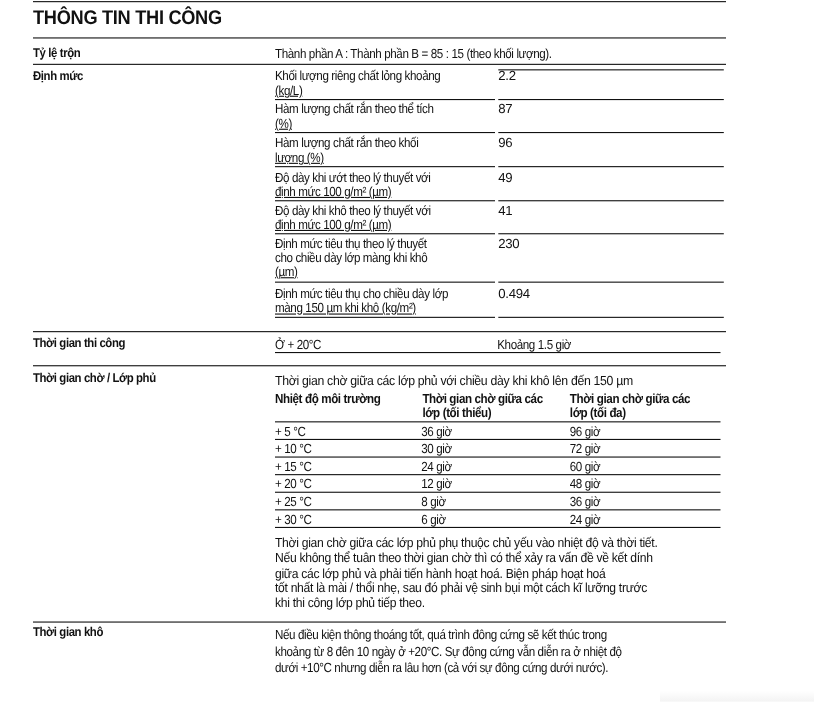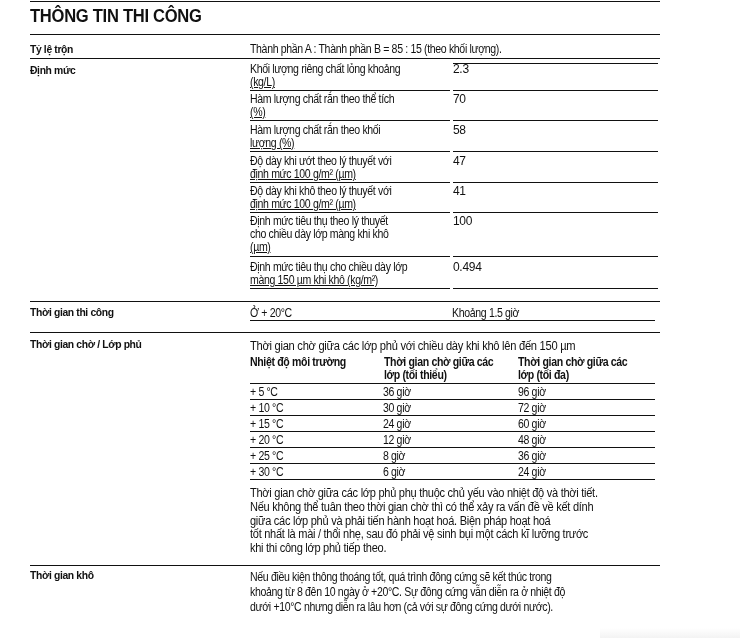--- a/index.html
+++ b/index.html
@@ -35,58 +35,58 @@
 <div class="abs label" style="top:43px;">Tỷ lệ trộn</div>
 <div class="abs txt cond" style="left:250px;top:43px;">Thành phần A : Thành phần B = 85 : 15 (theo khối lượng).</div>
 <div class="hr thin" style="left:30px;width:630px;top:58px;"></div>
 
 <div class="abs label" style="top:64px;">Định mức</div>
 <div id="specs">
     <div class="abs txt cond k-left" style="top: 63px; width: 230px;">
       <div>Khối lượng riêng chất lỏng khoảng</div>
       <div class="u">(kg/L)</div>
     </div>
-    <div class="abs txt k-val" style="top: 63px;">2.3</div>
+    <div class="abs txt k-val" style="top: 63px;">2.2</div>
     <div class="hr thin spec-line-l" style="top: 90px;"></div>
     <div class="hr thin spec-line-r" style="top: 90px;"></div>
     <div class="hr thin spec-line-r" style="top: 63px;"></div>
     <div class="abs txt cond k-left" style="top: 93px; width: 230px;">
       <div>Hàm lượng chất rắn theo thể tích</div>
       <div class="u">(%)</div>
     </div>
-    <div class="abs txt k-val" style="top: 93px;">70</div>
+    <div class="abs txt k-val" style="top: 93px;">87</div>
     <div class="hr thin spec-line-l" style="top: 120px;"></div>
     <div class="hr thin spec-line-r" style="top: 120px;"></div>
     <div class="abs txt cond k-left" style="top: 124px; width: 230px;">
       <div>Hàm lượng chất rắn theo khối</div>
       <div class="u">lượng (%)</div>
     </div>
-    <div class="abs txt k-val" style="top: 124px;">58</div>
+    <div class="abs txt k-val" style="top: 124px;">96</div>
     <div class="hr thin spec-line-l" style="top: 151px;"></div>
     <div class="hr thin spec-line-r" style="top: 151px;"></div>
     <div class="abs txt cond k-left" style="top: 155px; width: 230px;">
       <div>Độ dày khi ướt theo lý thuyết với</div>
       <div class="u">định mức 100 g/m² (µm)</div>
     </div>
-    <div class="abs txt k-val" style="top: 155px;">47</div>
+    <div class="abs txt k-val" style="top: 155px;">49</div>
     <div class="hr thin spec-line-l" style="top: 182px;"></div>
     <div class="hr thin spec-line-r" style="top: 182px;"></div>
     <div class="abs txt cond k-left" style="top: 185px; width: 230px;">
       <div>Độ dày khi khô theo lý thuyết với</div>
       <div class="u">định mức 100 g/m² (µm)</div>
     </div>
     <div class="abs txt k-val" style="top: 185px;">41</div>
     <div class="hr thin spec-line-l" style="top: 212px;"></div>
     <div class="hr thin spec-line-r" style="top: 212px;"></div>
     <div class="abs txt cond k-left" style="top: 215px; width: 230px;">
       <div>Định mức tiêu thụ theo lý thuyết</div>
       <div>cho chiều dày lớp màng khi khô</div>
       <div class="u">(µm)</div>
     </div>
-    <div class="abs txt k-val" style="top: 215px;">100</div>
+    <div class="abs txt k-val" style="top: 215px;">230</div>
     <div class="hr thin spec-line-l" style="top: 256px;"></div>
     <div class="hr thin spec-line-r" style="top: 256px;"></div>
     <div class="abs txt cond k-left" style="top: 261px; width: 230px;">
       <div>Định mức tiêu thụ cho chiều dày lớp</div>
       <div class="u">màng 150 µm khi khô (kg/m²)</div>
     </div>
     <div class="abs txt k-val" style="top: 261px; left: 453px;">0.494</div>
     <div class="hr thin spec-line-l" style="top: 288px;"></div>
     <div class="hr thin spec-line-r" style="top: 288px;"></div>
   </div>

